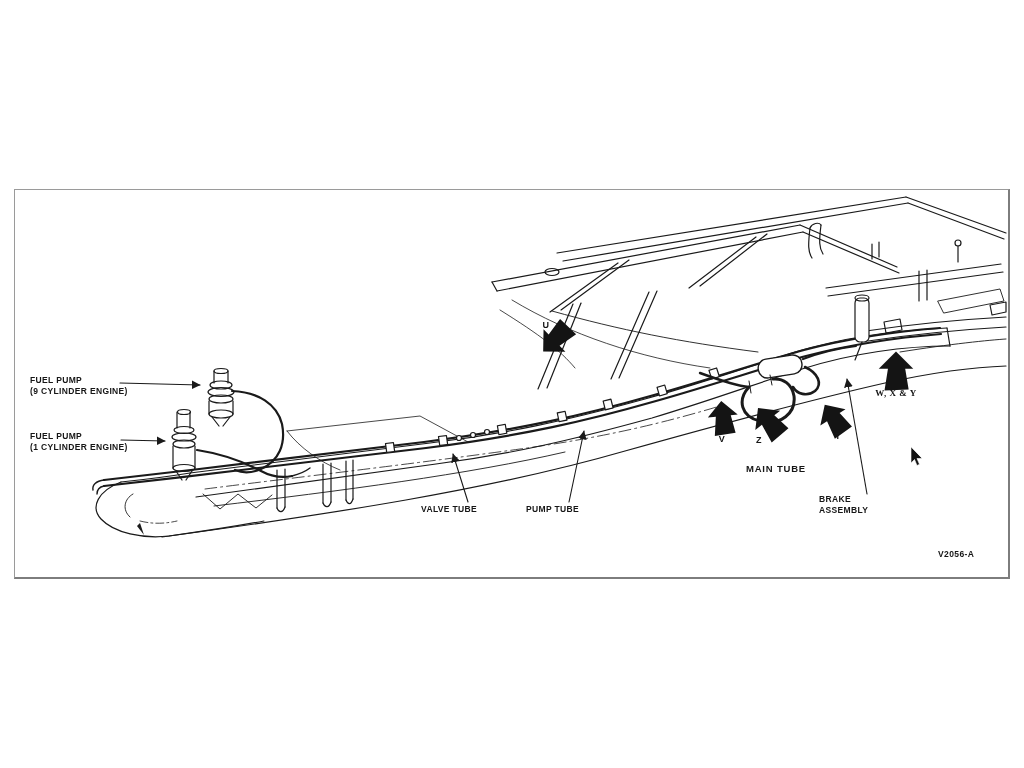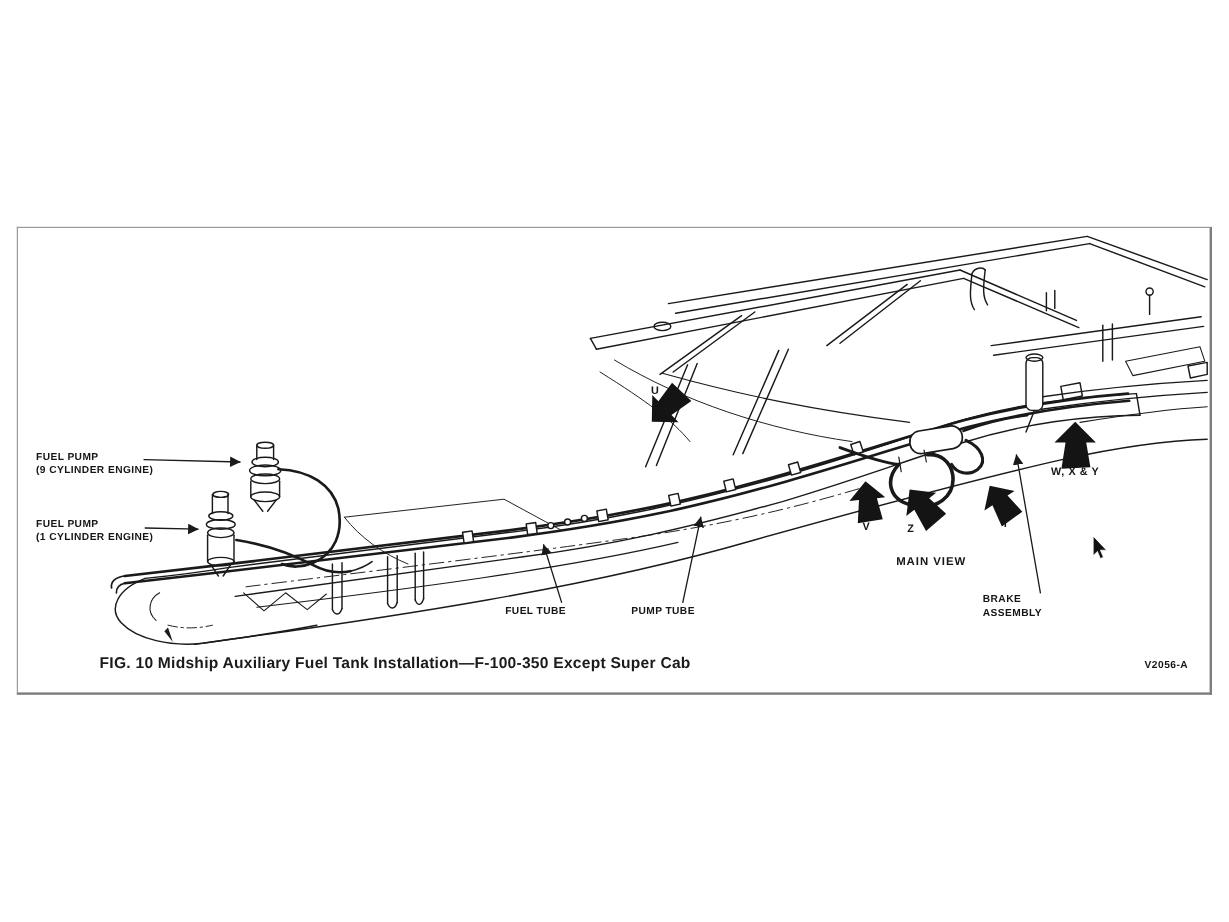--- a/index.html
+++ b/index.html
@@ -10,21 +10,21 @@
   #art{position:absolute;left:0;top:0;width:1024px;height:768px;}
   .lbl{position:absolute;color:#161616;font-weight:bold;font-size:8.5px;line-height:10.5px;
     letter-spacing:0.35px;text-align:left;white-space:nowrap;}
   .lbl .ln{display:block;}
   .arrow-letter{position:absolute;color:#161616;font-weight:bold;font-size:9px;
     letter-spacing:0.5px;text-align:center;white-space:nowrap;}
   #main-view-label{position:absolute;color:#161616;font-weight:bold;font-size:9.5px;
     letter-spacing:0.8px;text-align:center;white-space:nowrap;}
   #caption{position:absolute;left:83px;top:545px;color:#1b1b1b;font-weight:bold;
     font-size:13px;letter-spacing:0.2px;white-space:nowrap;}
-  #fig-code{position:absolute;left:938px;top:549px;width:68px;text-align:center;color:#161616;
+  #fig-code{position:absolute;left:938px;top:549px;width:68px;text-align:left;color:#161616;
     font-weight:bold;font-size:8.5px;letter-spacing:0.4px;}
 </style>
 </head>
 <body>
 
 <div id="stage">
   <div id="page"></div>
 
   <svg id="art" viewBox="0 0 1024 768" fill="none" stroke="#1a1a1a" stroke-width="1.2" stroke-linecap="round" stroke-linejoin="round">
     <defs>
@@ -195,28 +195,27 @@
   </svg>
 
   <div class="lbl" style="left:30px;top:375px;width:120px;">
     <span class="ln">FUEL PUMP</span>
     <span class="ln">(9 CYLINDER ENGINE)</span>
   </div>
   <div class="lbl" style="left:30px;top:431px;width:120px;">
     <span class="ln">FUEL PUMP</span>
     <span class="ln">(1 CYLINDER ENGINE)</span>
   </div>
-  <div class="lbl" style="left:421px;top:504px;width:96px;">FUEL TUBE</div>
+  <div class="lbl" style="left:421px;top:504px;width:96px;">VALVE TUBE</div>
   <div class="lbl" style="left:526px;top:504px;width:96px;">PUMP TUBE</div>
-  <div id="main-view-label" style="left:726px;top:463px;width:100px;">MAIN VIEW</div>
+  <div id="main-view-label" style="left:726px;top:463px;width:100px;">MAIN TUBE</div>
   <div class="lbl" style="left:819px;top:494px;width:100px;">
     <span class="ln">BRAKE</span>
     <span class="ln">ASSEMBLY</span>
   </div>
   <div class="arrow-letter" style="left:538px;top:320px;width:16px;">U</div>
   <div class="arrow-letter" style="left:712px;top:434px;width:20px;">V</div>
   <div class="arrow-letter" style="left:749px;top:435px;width:20px;">Z</div>
   <div class="arrow-letter" style="left:828px;top:431px;width:20px;">T</div>
-  <div class="arrow-letter" style="left:846px;top:388px;width:100px;">W, X &amp; Y</div>
-
-  <div id="caption">FIG. 10 Midship Auxiliary Fuel Tank Installation—F-100-350 Except Super Cab</div>
+  <div class="arrow-letter" style="left:846px;top:388px;width:100px;font-family:Liberation Serif, serif;">W, X &amp; Y</div>
+
   <div id="fig-code">V2056-A</div>
 </div>
 
 </body></html>

